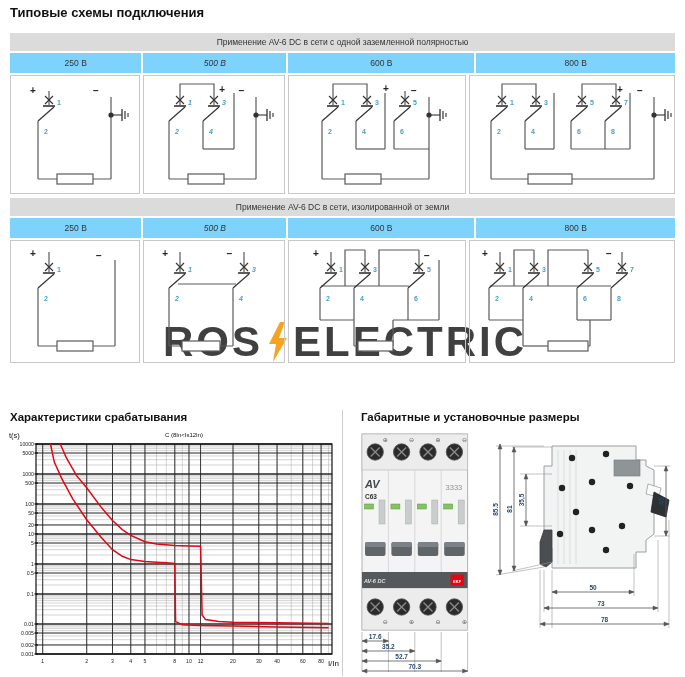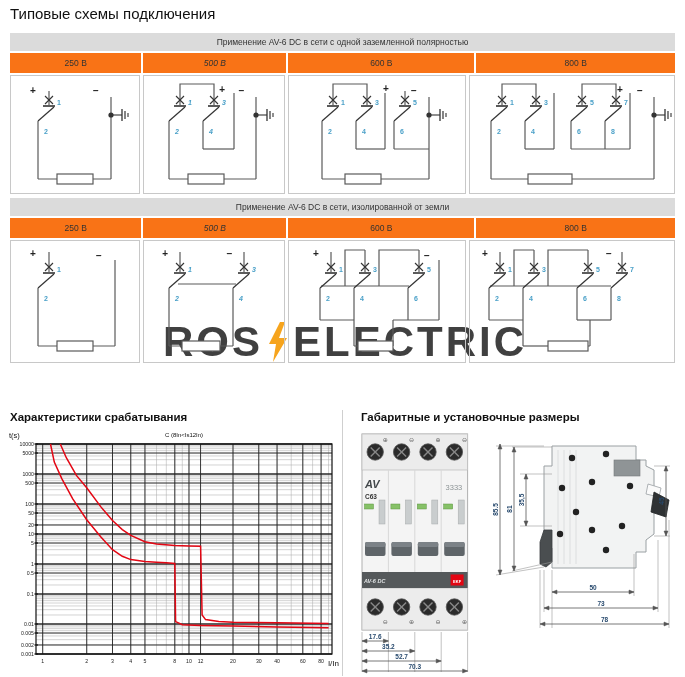--- a/index.html
+++ b/index.html
@@ -1,23 +1,23 @@
 <!DOCTYPE html>
 <html><head>
 <meta charset="utf-8">
 <style>
   html,body{margin:0;padding:0;background:#fff;}
   body{font-family:"Liberation Sans",sans-serif;color:#222;}
   #page{position:relative;width:685px;height:677px;background:#fff;overflow:hidden;}
-  .title{position:absolute;left:10px;top:5px;font-size:15px;font-weight:normal;color:#111;}
+  .title{position:absolute;left:10px;top:5px;font-size:13px;font-weight:bold;color:#111;}
   .tbl{position:absolute;left:10px;width:665px;z-index:2;}
   .tblhead{height:18px;background:#dbdbdb;display:flex;align-items:center;justify-content:center;
            font-size:8.5px;color:#333;}
   .colrow{display:flex;gap:2px;margin-top:2px;}
-  .colcell{background:#f97316;height:20px;display:flex;align-items:center;justify-content:center;
+  .colcell{background:#7dd3fc;height:20px;display:flex;align-items:center;justify-content:center;
            font-size:8.5px;color:#333;}
   .diagrow{display:flex;gap:3px;margin-top:2px;}
   .diagcell{border:1px solid #c8c8c8;background:transparent;display:flex;align-items:center;justify-content:center;}
   .c0{width:137px;} .c1{width:149px;font-style:italic;} .c2{width:194px;} .c3{width:207px;}
   #watermark{position:absolute;left:163px;top:297px;z-index:0;display:flex;align-items:center;
              font-size:42px;font-weight:bold;letter-spacing:3px;color:#404040;user-select:none;margin-top:21px;}
   #watermark svg{margin:0 4px;}
   .note{position:absolute;left:10px;top:372px;width:666px;font-size:9.6px;line-height:1.5;color:#1d1d1d;}
   .sectitle{position:absolute;font-size:11.5px;font-weight:bold;color:#111;}
   #divider{position:absolute;left:342px;top:410px;width:1px;height:266px;background:#cfcfcf;}

